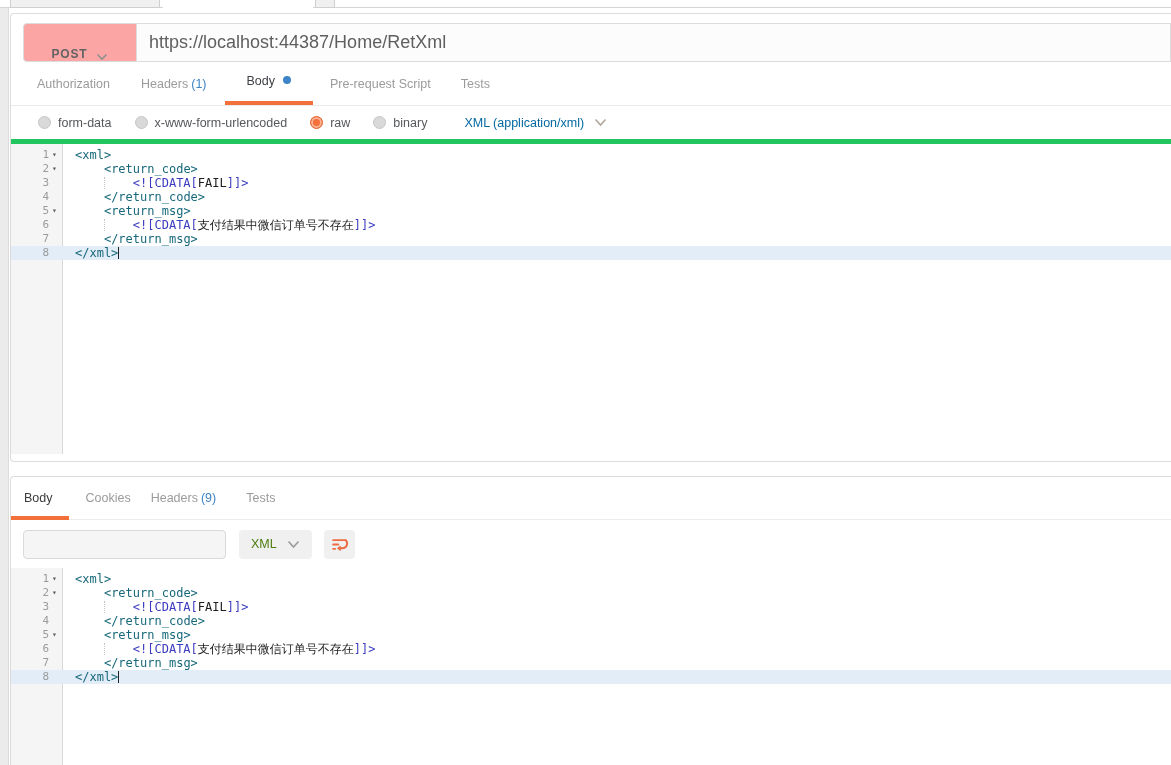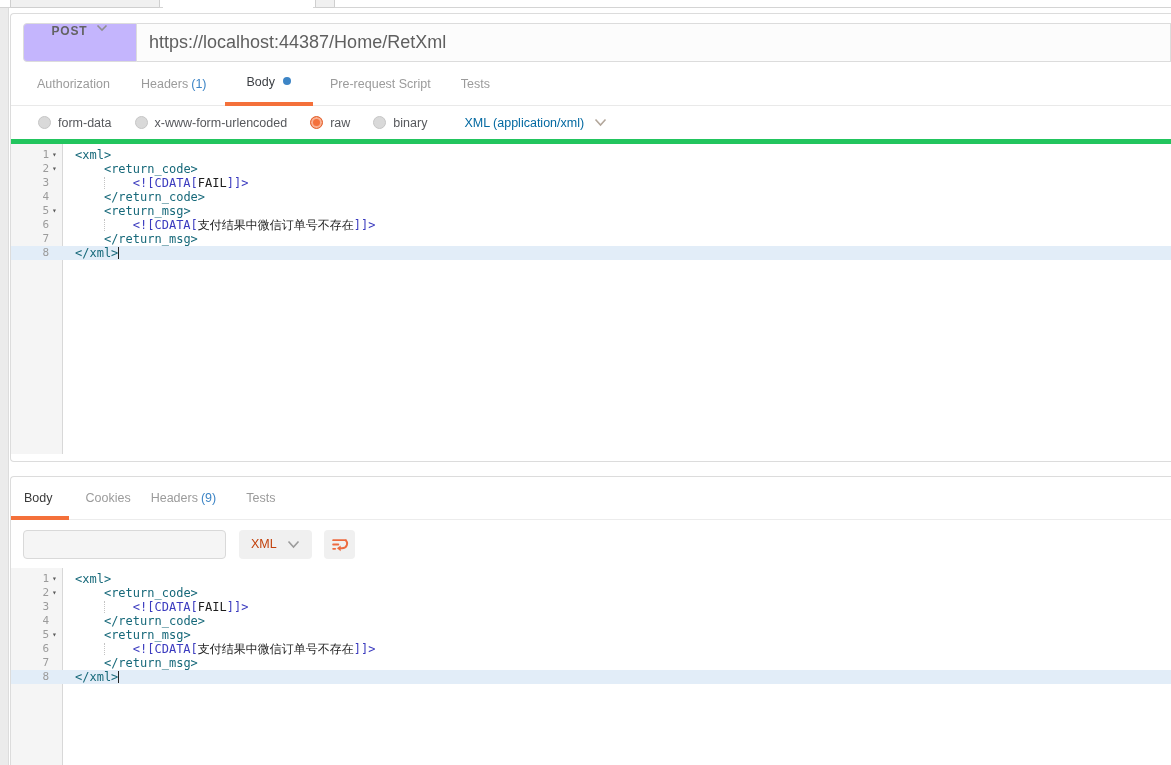--- a/index.html
+++ b/index.html
@@ -22,31 +22,31 @@
 
   
   .panel { position:relative; margin-left:10px; width:calc(100% - 10px);
            background:#fff; border:1px solid #dcdcdc; border-right:none; }
   .panel.request { margin-top:5px; height:449px; border-radius:4px 0 0 4px; }
   .panel.response { margin-top:14px; height:289px; border-bottom:none; border-radius:4px 0 0 0; }
 
   
   .url-row { padding:9px 0 0 12px; height:49px; }
   .url-control { display:flex; height:39px; }
-  .method-btn { width:114px; flex:none; background:#c4b5fd; border:1px solid #dcdcdc;
-                border-radius:4px 0 0 4px; display:flex; align-items:flex-start; justify-content:center;
+  .method-btn { width:114px; flex:none; background:#fca5a5; border:1px solid #dcdcdc;
+                border-radius:4px 0 0 4px; display:flex; align-items:flex-end; justify-content:center;
                 gap:9px; cursor:pointer; }
   .method-btn .m-label { font-size:12px; font-weight:bold; letter-spacing:.8px; color:#636363; }
   .url-input { flex:1; background:#fcfcfc; border:1px solid #dcdcdc; border-left:none;
                font-size:18px; color:#5f5f5f; line-height:37px; padding-left:12px;
                white-space:nowrap; overflow:hidden; }
 
   
   .req-tabs { display:flex; height:43px; border-bottom:1px solid #e9e9e9; padding-left:26px;
-              font-size:12.5px; color:#9b9b9b; align-items:flex-start; }
+              font-size:12.5px; color:#9b9b9b; align-items:flex-end; }
   .req-tab { line-height:42px; cursor:pointer; white-space:nowrap; }
   .req-tab .count, .resp-tab .count { color:#3d85c6; margin-left:3px; }
   .req-tab.t-headers { margin-left:31px; }
   .req-tab.t-body { margin-left:18px; padding:0 22px; color:#3c3f44; line-height:39px;
                     border-bottom:4px solid #f4703a; }
   .req-tab.t-pre { margin-left:17px; }
   .req-tab.t-tests { margin-left:30px; }
   .body-dot { display:inline-block; width:8px; height:8px; border-radius:50%;
               background:#3d85c6; margin-left:8px; vertical-align:1px; }
 
@@ -91,21 +91,21 @@
   .resp-tab.t-headers { margin-left:20px; }
   .resp-tab.t-tests { margin-left:30px; }
 
   .view-row { display:flex; align-items:center; height:48px; padding-left:12px; }
   .btn-group { display:flex; height:29px; border:1px solid #d9d9d9; border-radius:4px;
                background:#f5f5f5; overflow:hidden; }
   .view-btn { line-height:27px; padding:0 16px; font-size:12.5px; color:#9b9b9b; cursor:pointer;margin-top:20px; }
   .view-btn.active { color:#3f4145; }
   .lang-btn { margin-left:13px; height:29px; background:#f0f0f0; border-radius:4px;
               display:flex; align-items:center; padding:0 12px; gap:10px; font-size:12.5px;
-              color:#c2410c; cursor:pointer; }
+              color:#4d7c0f; cursor:pointer; }
   .wrap-btn { margin-left:12px; width:31px; height:29px; background:#f0f0f0; border-radius:4px;
               display:flex; align-items:center; justify-content:center; cursor:pointer; }
 
   svg.chev { display:block; }
 </style>
 </head>
 <body>
 
 <div class="dark-sliver"></div>
 <div class="sidebar-sliver"></div>

